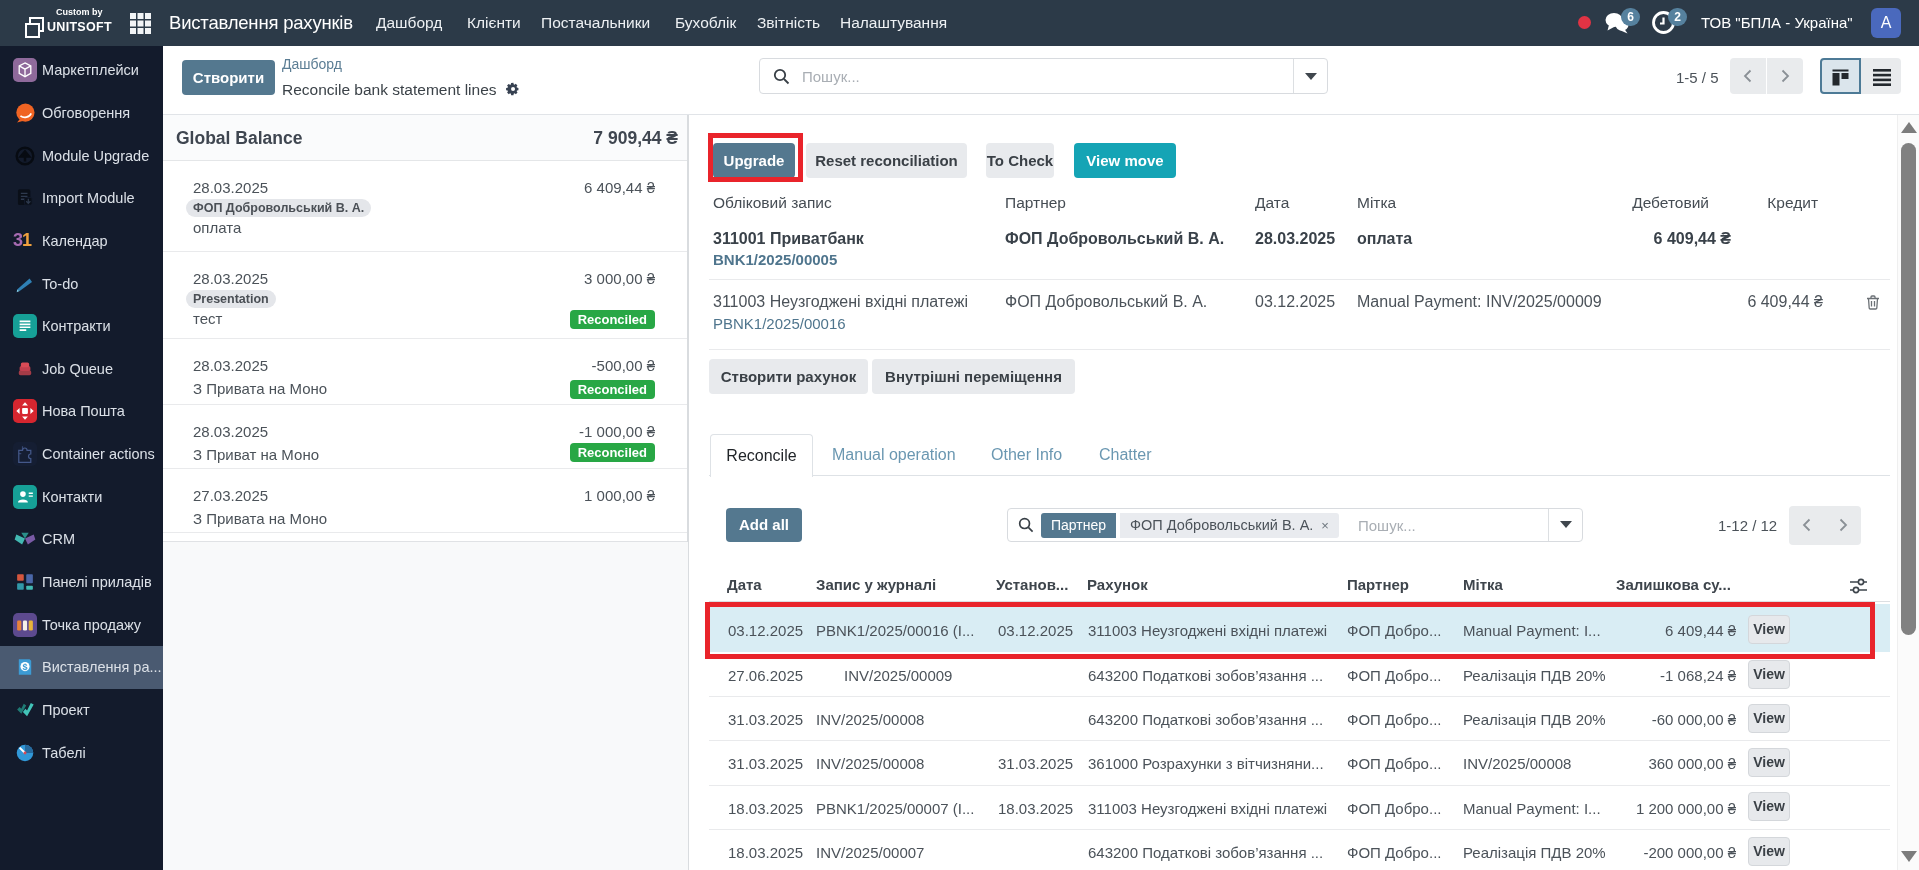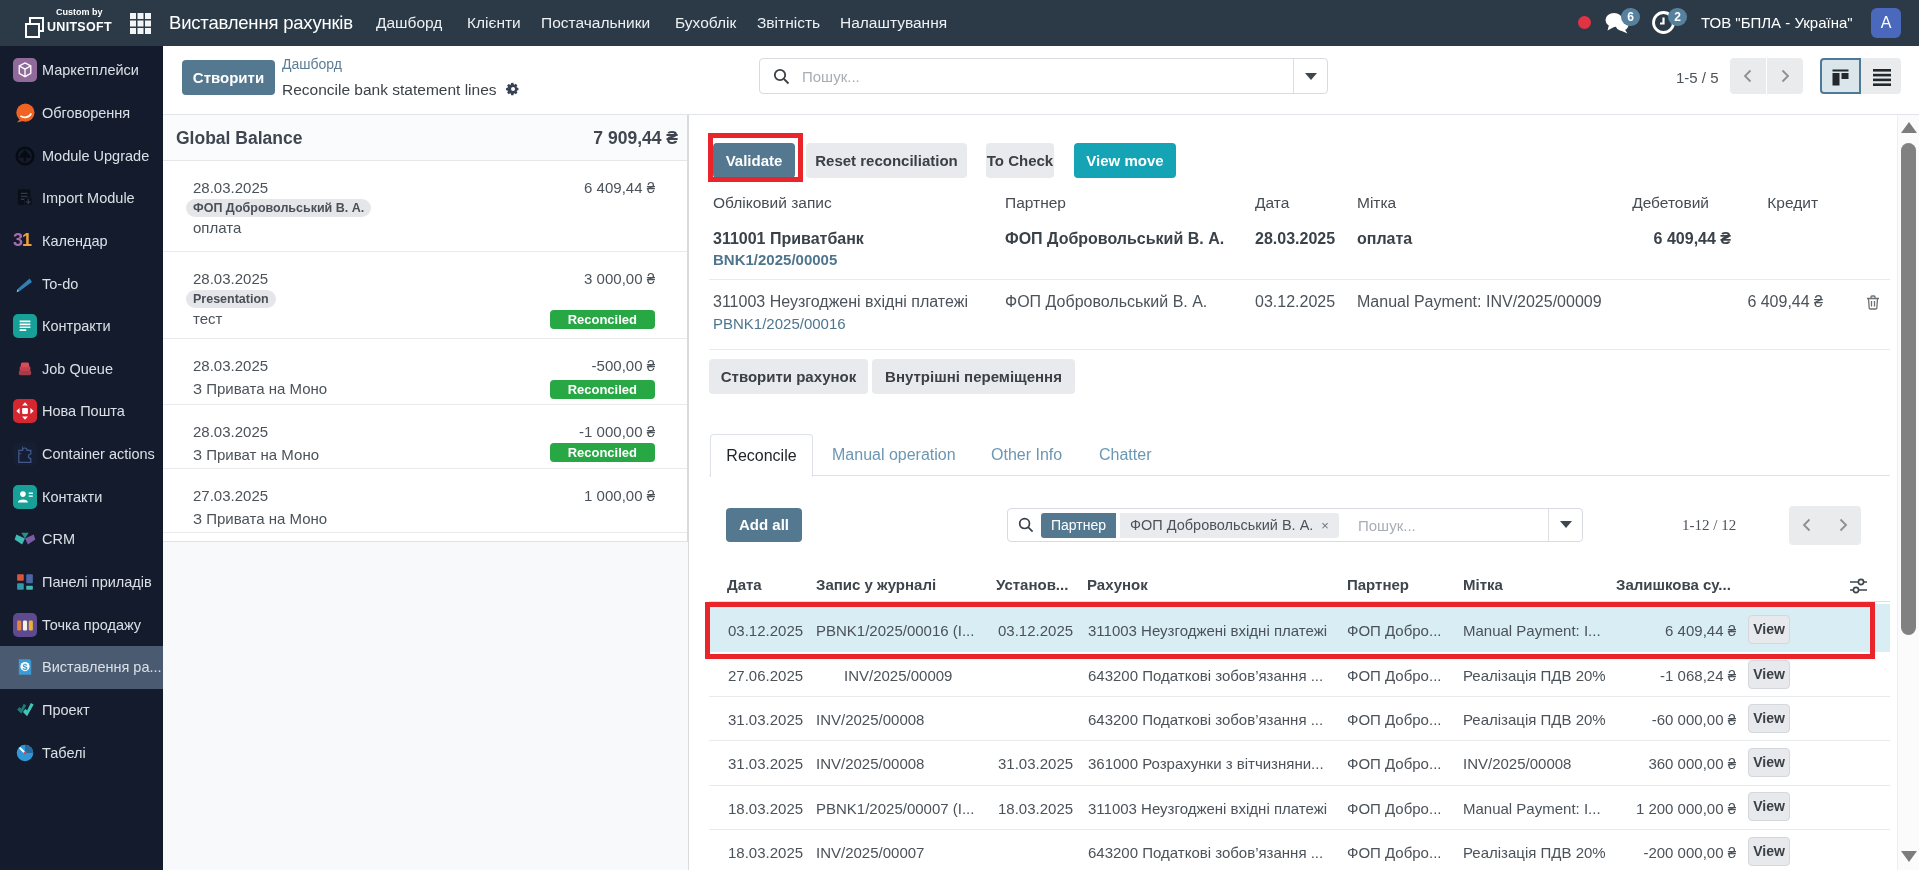--- a/index.html
+++ b/index.html
@@ -54,21 +54,21 @@
 #lphead { height:46px; background:#fafbfc; border-bottom:1px solid #e4e6e8; position:relative; }
 #lphead .t { position:absolute; left:13px; top:13px; font-size:17.5px; font-weight:bold; color:#3f4650; }
 #lphead .a { position:absolute; right:9px; top:13px; font-size:17.5px; font-weight:bold; color:#3f4650; }
 .lrow { position:relative; border-bottom:1px solid #e9eaec; padding:18px 32px 0 30px; }
 .lrow .d { font-size:15px; color:#4b5259; }
 .lrow .amt { position:absolute; right:32px; top:18px; font-size:15px; color:#4b5259; }
 .tagpill { display:inline-block; margin:2px 0 0 -7px; background:#e4e6ea; border-radius:10px; padding:2px 7px;
   font-size:12.5px; font-weight:bold; color:#4a4f55; }
 .lrow .lb { font-size:15px; color:#4b5259; margin-top:2px; }
 .recbadge { position:absolute; right:32px; background:#28a745; color:#fff; font-size:13px; font-weight:bold;
-  border-radius:4px; padding:2px 18px; }
+  border-radius:4px; padding:2px 8px; }
 
 
 .rbtn { position:absolute; top:143px; height:35px; border-radius:4px; font-size:15px; font-weight:bold;
   color:#3a4046; background:#e8eaed; text-align:center; line-height:35px; }
 #redbox1 { position:absolute; left:708px; top:133px; width:95px; height:49px; border:5px solid #e9242b; }
 #btn-validate { position:absolute; left:713px; top:143px; width:82px; height:35px; background:#54788f; border-radius:4px;
   color:#fff; font-size:15px; font-weight:bold; text-align:center; line-height:35px; }
 #btn-reset { left:806px; width:161px; }
 #btn-tocheck { left:986px; width:68px; }
 #btn-viewmove { position:absolute; left:1074px; top:143px; width:102px; height:35px; background:#15a4b5; border-radius:4px;
@@ -92,21 +92,21 @@
 #btn-addall { position:absolute; left:726px; top:508px; width:76px; height:34px; background:#54788f; border-radius:4px;
   color:#fff; font-size:15px; font-weight:bold; text-align:center; line-height:34px; }
 #search2 { position:absolute; left:1007px; top:508px; width:576px; height:34px; border:1px solid #d8dbdf; border-radius:4px; background:#fff; }
 #facetl { position:absolute; left:33px; top:4px; height:25px; background:#54788f; border-radius:3px 0 0 3px;
   color:#fff; font-size:14px; line-height:25px; padding:0 10px; }
 #facetr { position:absolute; left:112px; top:4px; height:25px; background:#e9ebef; border-radius:0 3px 3px 0;
   color:#4b5259; font-size:14.5px; line-height:25px; padding:0 10px; }
 #facetr .x { color:#6c757d; margin-left:8px; font-size:13px; }
 #s2ph { position:absolute; left:350px; top:8px; }
 #s2caret { position:absolute; right:0; top:0; width:34px; height:32px; border-left:1px solid #dcdfe2; }
-#pag2txt { position:absolute; left:1682px; top:517px; font-size:15px; color:#4b5259;font-family:Liberation Serif, serif; }
+#pag2txt { position:absolute; left:1718px; top:517px; font-size:15px; color:#4b5259; }
 #pg2a { left:1789px; top:506px; height:39px; border-radius:4px 0 0 4px; }
 #pg2b { left:1825px; top:506px; height:39px; border-radius:0 4px 4px 0; }
 #pg2a svg, #pg2b svg { top:11px; }
 
 .t2h { position:absolute; top:576px; font-size:15px; font-weight:bold; color:#3e454c; }
 #t2hline { position:absolute; left:709px; top:601px; width:1181px; height:1px; background:#dcdfe2; }
 .t2row { position:absolute; left:709px; width:1181px; height:1px; background:#e9eaec; }
 #row1bg { position:absolute; left:709px; top:604px; width:1181px; height:48px; background:#d9edf4; }
 #redbox2 { position:absolute; left:705px; top:602px; width:1170px; height:57px; border:5px solid #e9242b; }
 .t2c { position:absolute; font-size:15px; color:#4b5259; white-space:nowrap; }
@@ -411,21 +411,21 @@
     <span class="d">28.03.2025</span><span class="amt">-1 000,00 ₴</span>
     <div class="lb" style="margin-top:5px">З Приват на Моно</div>
     <span class="recbadge" style="top:38px">Reconciled</span>
   </div>
   <div class="lrow" style="height:64px">
     <span class="d">27.03.2025</span><span class="amt">1 000,00 ₴</span>
     <div class="lb" style="margin-top:5px">З Привата на Моно</div>
   </div>
   <div style="height:9px;border-bottom:1px solid #e0e2e5"></div>
 </div>
-<div id="btn-validate">Validate</div>
+<div id="btn-validate">Upgrade</div>
 <div id="redbox1"></div>
 <div class="rbtn" id="btn-reset">Reset reconciliation</div>
 <div class="rbtn" id="btn-tocheck">To Check</div>
 <div id="btn-viewmove">View move</div>
 
 <div class="t1h" style="left:713px">Обліковий запис</div>
 <div class="t1h" style="left:1005px">Партнер</div>
 <div class="t1h" style="left:1255px">Дата</div>
 <div class="t1h" style="left:1357px">Мітка</div>
 <div class="t1h" style="right:210px">Дебетовий</div>

